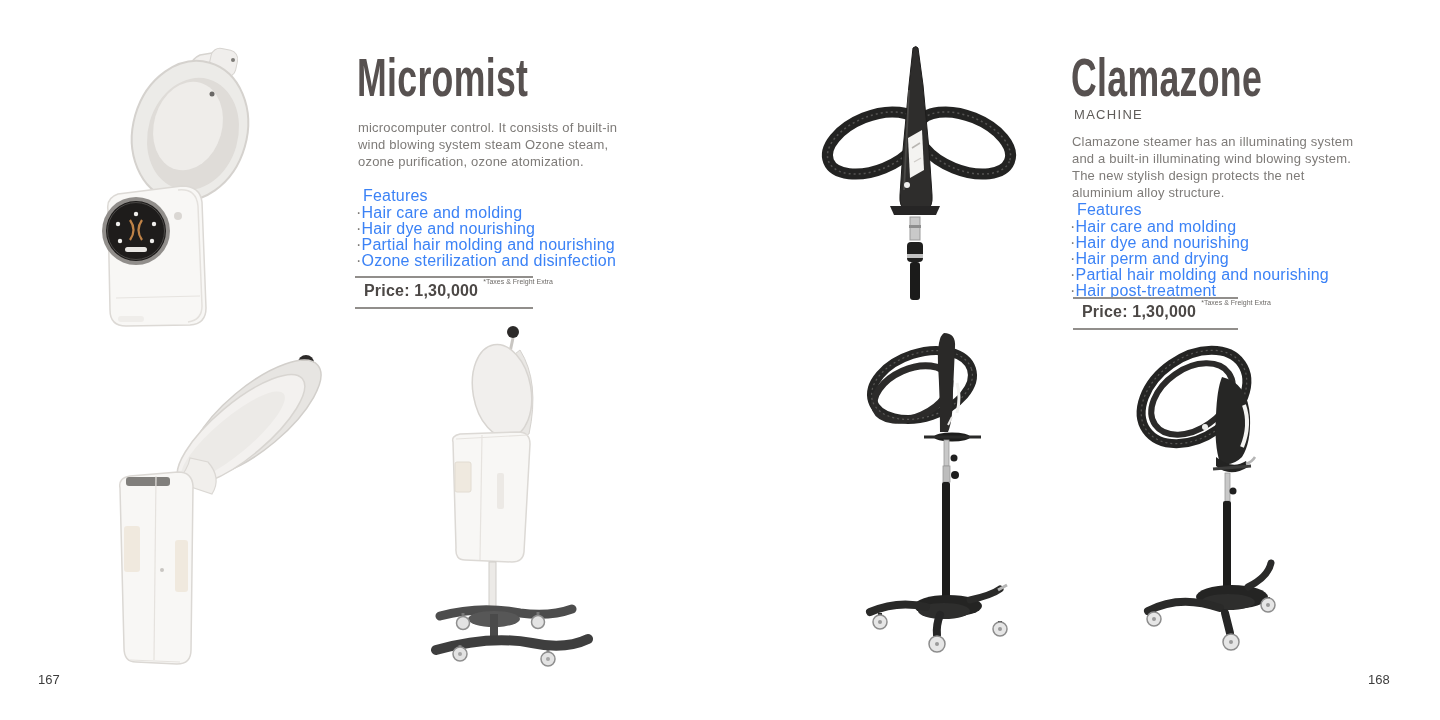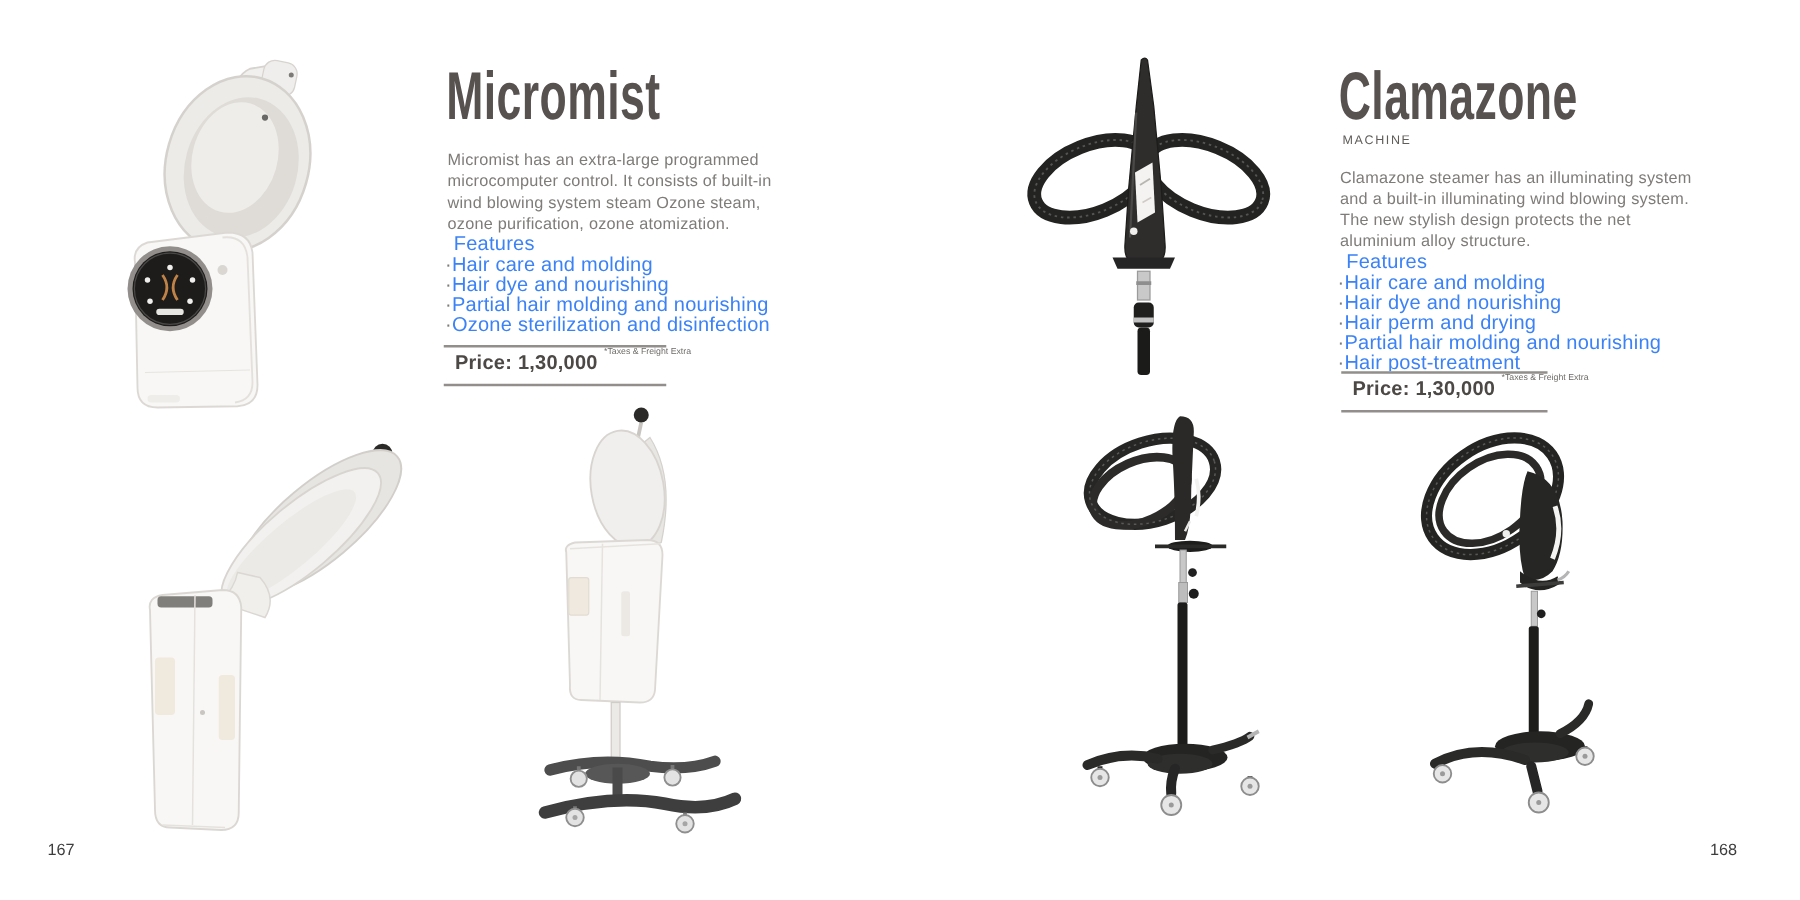--- a/index.html
+++ b/index.html
@@ -17,21 +17,21 @@
 
   .title {
     position:absolute; margin:0; font-weight:bold; font-size:54px; line-height:54px;
     color:#575150; white-space:nowrap; letter-spacing:0.5px;
     transform:scaleX(0.66); transform-origin:left top;
   }
   .t-left  { left:357px; top:50px; }
   .t-right { left:1071px; top:50px; }
 
   .subtitle {
-    position:absolute; left:1074px; top:107px; font-size:10px;
+    position:absolute; left:1074px; top:107px; font-size:13px;
     letter-spacing:1.3px; color:#5f5c59;
   }
 
   .desc { position:absolute; font-size:13px; line-height:17px; color:#7e7b78; letter-spacing:0.2px; }
   .d-left  { left:358px; top:119px; }
   .d-right { left:1072px; top:133px; }
 
   .features { position:absolute; font-size:16px; color:#3b82f6; letter-spacing:0.2px; }
   .f-left  { left:356px; top:188px; }
   .f-right { left:1070px; top:202px; }
@@ -127,21 +127,20 @@
         <line x1="128" y1="330" x2="128" y2="336" stroke="#777777" stroke-width="3"></line>
         <circle cx="128" cy="339" r="7" fill="#e3e3e3"></circle>
       </g>
       <circle cx="40" cy="334" r="2" fill="#a6a6a6"></circle>
       <circle cx="128" cy="339" r="2" fill="#a6a6a6"></circle>
     </svg>
 
     <h1 class="title t-left">Micromist</h1>
 
     <div class="desc d-left">
-      <div>Micromist has an extra-large programmed</div>
       <div>microcomputer control. It consists of built-in</div>
       <div>wind blowing system steam Ozone steam,</div>
       <div>ozone purification, ozone atomization.</div>
     </div>
 
     <div class="features f-left">
       <div class="f-head">Features</div>
       <div class="f-item">Hair care and molding</div>
       <div class="f-item">Hair dye and nourishing</div>
       <div class="f-item">Partial hair molding and nourishing</div>

